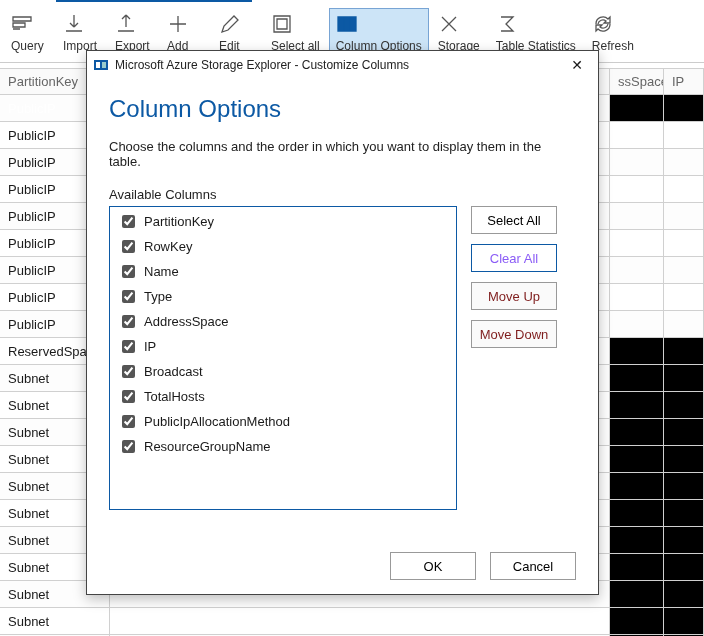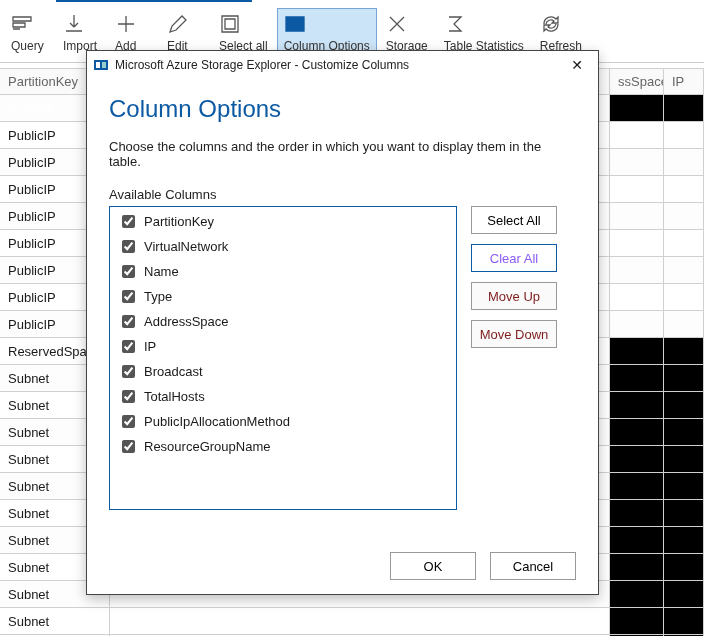--- a/index.html
+++ b/index.html
@@ -67,20 +67,26 @@
       <span class="lbl">Query</span>
     </div>
     <div class="tool-btn">
       <svg viewBox="0 0 22 22">
         <path d="M11 2v12m0 0l-4-4m4 4l4-4M3 18h16"></path>
       </svg>
       <span class="lbl">Import</span>
     </div>
     <div class="tool-btn">
       <svg viewBox="0 0 22 22">
+        <path d="M11 14V2m0 0l-4 4m4-4l4 4M3 18h16"></path>
+      </svg>
+      <span class="lbl">Export</span>
+    </div>
+    <div class="tool-btn">
+      <svg viewBox="0 0 22 22">
         <path d="M11 3v16M3 11h16"></path>
       </svg>
       <span class="lbl">Add</span>
     </div>
     <div class="tool-btn">
       <svg viewBox="0 0 22 22">
         <path d="M3 19l2-6 10-10 4 4-10 10-6 2z"></path>
       </svg>
       <span class="lbl">Edit</span>
     </div>
@@ -268,21 +274,21 @@
     <div class="modal-desc">Choose the columns and the order in which you want to display them in the table.</div>
     <div class="avail-lbl">Available Columns</div>
     <div class="columns-row">
       <div class="listbox" id="listbox">
           <div class="listitem">
             <input type="checkbox" checked="" style="">
             <span>PartitionKey</span>
           </div>
           <div class="listitem">
             <input type="checkbox" checked="" style="">
-            <span>VirtualNetwork</span>
+            <span>RowKey</span>
           </div>
           <div class="listitem">
             <input type="checkbox" checked="" style="">
             <span>Name</span>
           </div>
           <div class="listitem">
             <input type="checkbox" checked="" style="">
             <span>Type</span>
           </div>
           <div class="listitem">

